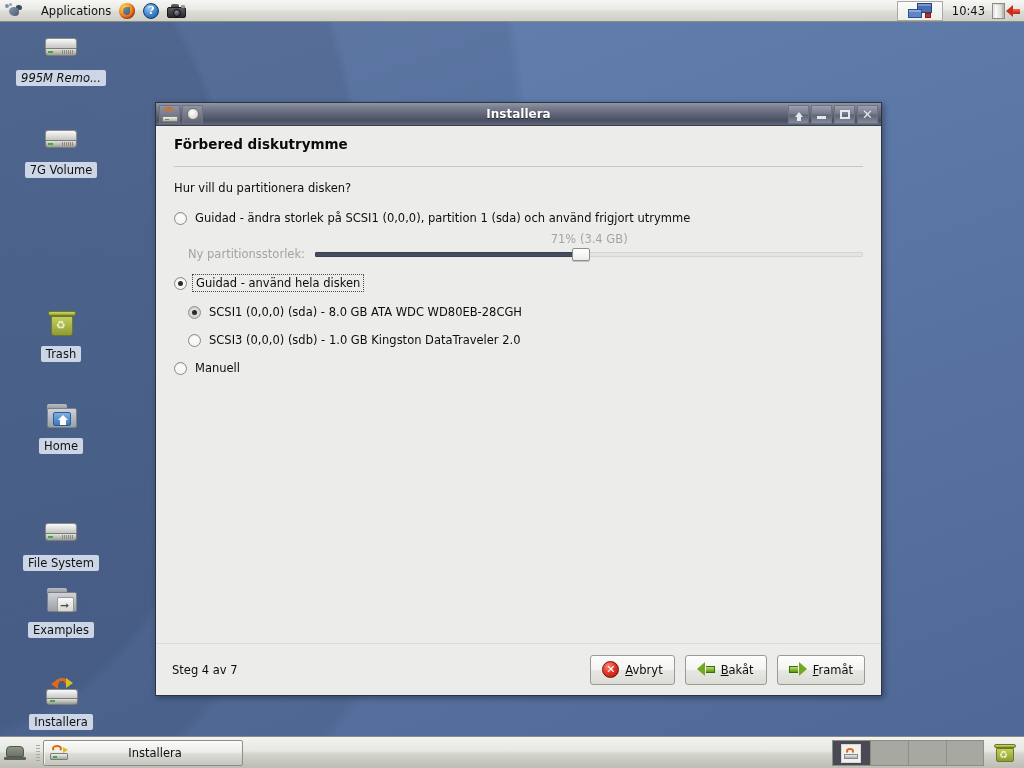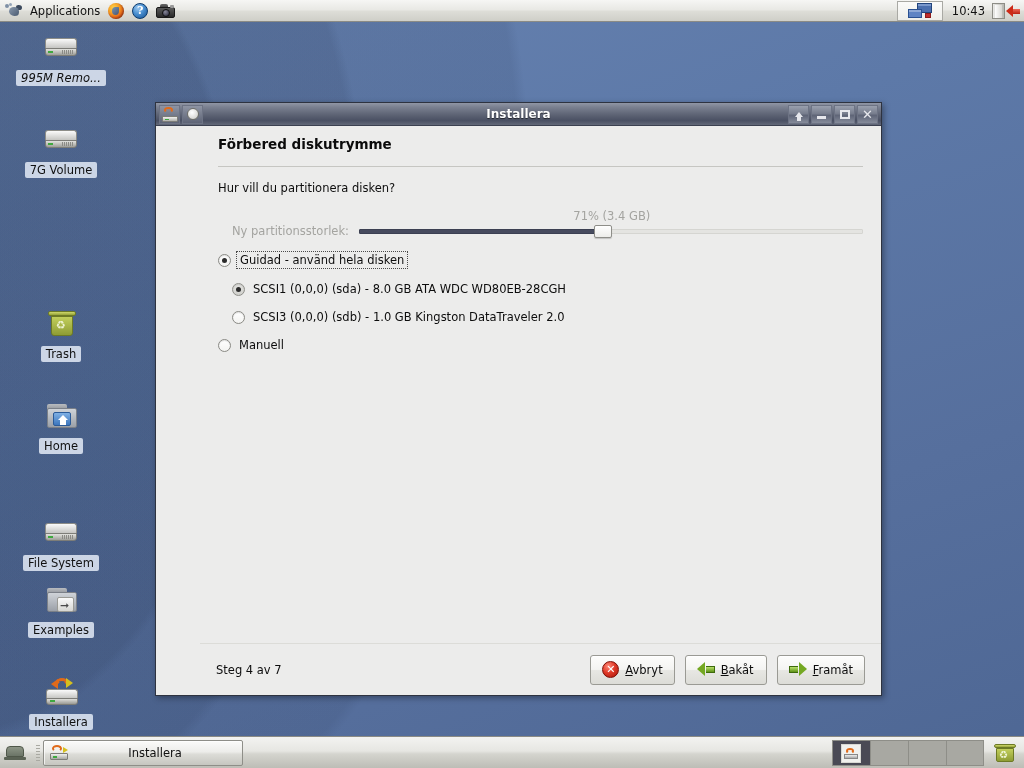--- a/index.html
+++ b/index.html
@@ -22,21 +22,21 @@
   }
 
   
   #top-panel {
     position: absolute; left: 0; top: 0; width: 1024px; height: 22px;
     background: linear-gradient(to bottom, #f6f6f4 0%, #e8e8e4 48%, #dedeD8 52%, #cfcfc8 100%);
     border-bottom: 1px solid #8b8b85;
     display: flex; align-items: center;
   }
   .panel-item { display: flex; align-items: center; height: 22px; padding: 0 4px; cursor: default; }
-  #apps-menu { padding-left: 4px; gap: 8px; }
+  #apps-menu { padding-left: 4px; gap: 19px; }
   #apps-label { font-size: 11.5px; color: #121212; font-weight: normal; }
 
   .ico { display: inline-block; position: relative; }
 
   
   .foot-icon { width: 18px; height: 16px; position: relative; }
   .foot-icon i { position:absolute; display:block; border-radius:50%; }
   .foot-icon .f1 { width:10px;height:9px;left:5px;top:4px;background:linear-gradient(135deg,#8a9aae,#4a5a70);border-radius:50% 50% 45% 55%; }
   .foot-icon .f2 { width:4px;height:4px;left:1px;top:1px;background:#7f90a6; }
   .foot-icon .f3 { width:3px;height:3px;left:5px;top:0px;background:#94a4b8; }
@@ -229,21 +229,21 @@
   #title-buttons{margin-left:auto;display:flex;align-items:center;gap:2px;padding-right:3px;}
   .tb-btn{width:21px;height:19px;border:1px solid #6d7384;
     background:linear-gradient(to bottom,#9aa0ae 0%, #777d8d 45%, #5f6577 55%, #858b9a 100%);
     display:flex;align-items:center;justify-content:center;color:#e8e9ee;font-size:11px;line-height:1;}
   .tb-btn .up-arrow{width:0;height:0;border-left:4px solid transparent;border-right:4px solid transparent;border-bottom:5px solid #e6e7ec;position:relative;}
   .tb-btn .up-arrow::after{content:"";position:absolute;left:-2px;top:5px;width:4px;height:4px;background:#e6e7ec;}
   .tb-btn .min-bar{width:9px;height:3px;background:#e6e7ec;margin-top:6px;}
   .tb-btn .max-sq{width:10px;height:9px;border:2px solid #e6e7ec;}
   .tb-btn .cls{font-size:13px;font-weight:bold;font-family:"DejaVu Sans",sans-serif;}
 
-  #window-body{position:absolute;left:0;top:23px;right:0;bottom:0;background:#ececeb;display:flex;flex-direction:column;padding-left:44px;}
+  #window-body{position:absolute;left:0;top:23px;right:0;bottom:0;background:#ececeb;display:flex;flex-direction:column;}
   #header-area{padding:10px 18px 6px 18px;}
   #page-title{font-size:13.5px;font-weight:bold;color:#0b0b0b;}
   #header-rule{height:1px;background:#c6c6c2;margin:8px 18px 0 18px;}
 
   #content{flex:1 1 auto;padding:14px 18px 0 18px;position:relative;}
   #question{font-size:11.5px;color:#0d0d0d;margin-bottom:16px;}
 
   .radio-row{display:flex;align-items:center;gap:8px;margin-bottom:0;}
   .radio{width:13px;height:13px;border-radius:50%;flex:0 0 13px;
     background:linear-gradient(to bottom,#ffffff,#f3f3f1);
@@ -472,20 +472,24 @@
 
       <div id="header-area">
         <div id="page-title">Förbered diskutrymme</div>
       </div>
       <div id="header-rule"></div>
 
       <div id="content">
 
         <div id="question">Hur vill du partitionera disken?</div>
 
+        <div class="radio-row">
+          <span class="radio"></span>
+          <span class="radio-label">Guidad - ändra storlek på SCSI1 (0,0,0), partition 1 (sda) och använd frigjort utrymme</span>
+        </div>
 
         <div id="slider-row">
           <span id="slider-label">Ny partitionsstorlek:</span>
           <span id="slider-wrap">
             <span id="slider-value" style="left: 0px; right: auto; width: 100%; text-align: left; padding-left: calc(48.49% - 30px); transform: none;">71% (3.4 GB)</span>
             <span id="slider-track"></span>
             <span id="slider-fill" style="width: 48.49%;"></span>
             <span id="slider-handle" style="left: 48.49%;"></span>
           </span>
         </div>

